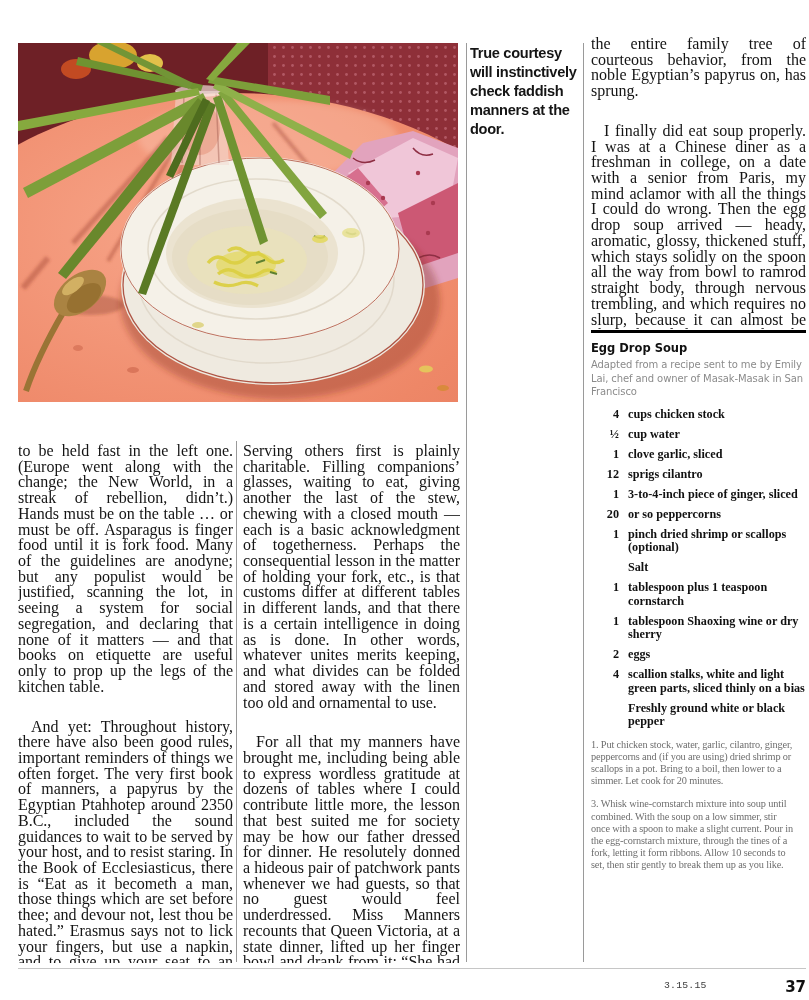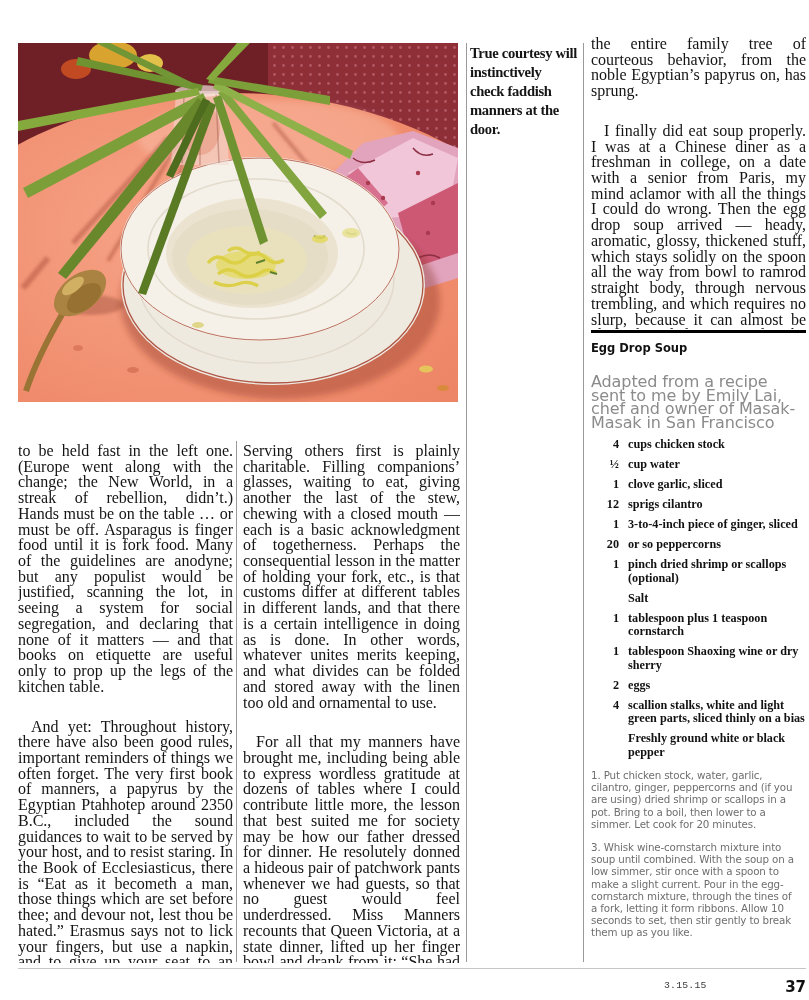--- a/index.html
+++ b/index.html
@@ -10,48 +10,48 @@
   .vrule{position:absolute;width:1px;background:#9a9a9a;}
   .vrule-1{left:236px;top:441px;height:521px;}
   .vrule-2{left:466px;top:43px;height:919px;}
   .vrule-3{left:583px;top:43px;height:919px;}
 
   
   .photo{position:absolute;left:18px;top:43px;width:440px;height:359px;overflow:hidden;}
 
   
   .pull-quote{position:absolute;left:470px;top:44px;width:108px;
-    font-family:Liberation Serif, serif;font-weight:700;font-size:14.6px;line-height:19px;
+    font-family:Liberation Sans, sans-serif;font-weight:700;font-size:14.6px;line-height:19px;
     letter-spacing:-0.3px;color:#151515;}
 
   
   .body-col{position:absolute;width:215px;font-size:16px;line-height:15.72px;
     text-align:justify;overflow:hidden;}
   .body-col p{margin:0;}
   .body-col p.indent{text-indent:13px;margin-top:24px;}
   .col-left{left:18px;top:443px;height:520px;}
   .col-mid{left:243px;top:443px;width:217px;height:520px;}
   .col-right{left:591px;top:36px;height:293px;}
   .ital{font-style:italic;}
 
   
   .recipe{position:absolute;left:591px;top:330px;width:215px;max-height:634px;overflow:hidden;}
   .recipe-rule{height:3px;background:#000;}
   .recipe-title{margin-top:8px;font-family:"DejaVu Sans",sans-serif;font-weight:700;
     font-size:11.5px;color:#111;}
-  .recipe-attr{margin-top:20px;font-family:"DejaVu Sans",sans-serif;font-size:16px;
+  .recipe-attr{margin-top:3px;font-family:"DejaVu Sans",sans-serif;font-size:10px;
     line-height:13.5px;color:#8b8b8b;letter-spacing:-0.1px;}
   .ingredients{margin-top:9px;}
   .ing-row{display:flex;margin-bottom:6.5px;font-family:"Liberation Serif",serif;
     font-weight:700;font-size:12.2px;line-height:13.5px;color:#111;}
   .ing-qty{flex:0 0 28px;text-align:right;padding-right:9px;}
   .ing-text{flex:1;}
   .steps{margin-top:10px;font-family:"DejaVu Sans",sans-serif;font-size:10.3px;
     line-height:12.2px;color:#6e6e6e;letter-spacing:-0.15px;}
-  .steps p{margin:0 12px 11px 0;}
+  .steps p{margin:0 12px 11px 0;font-family:Liberation Serif, serif;}
 
   
   .footer-rule{position:absolute;left:18px;top:968px;width:788px;height:1px;background:#c6c6c6;}
   .footer-date{position:absolute;left:664px;top:980px;font-family:Liberation Mono, monospace;
     font-size:9.8px;color:#3c3c3c;letter-spacing:0.2px;}
   .footer-page{position:absolute;left:780px;top:978px;width:26px;text-align:right;
     font-family:"DejaVu Sans",sans-serif;font-weight:700;font-size:15px;color:#111;}
 </style>
 </head>
 <body>

